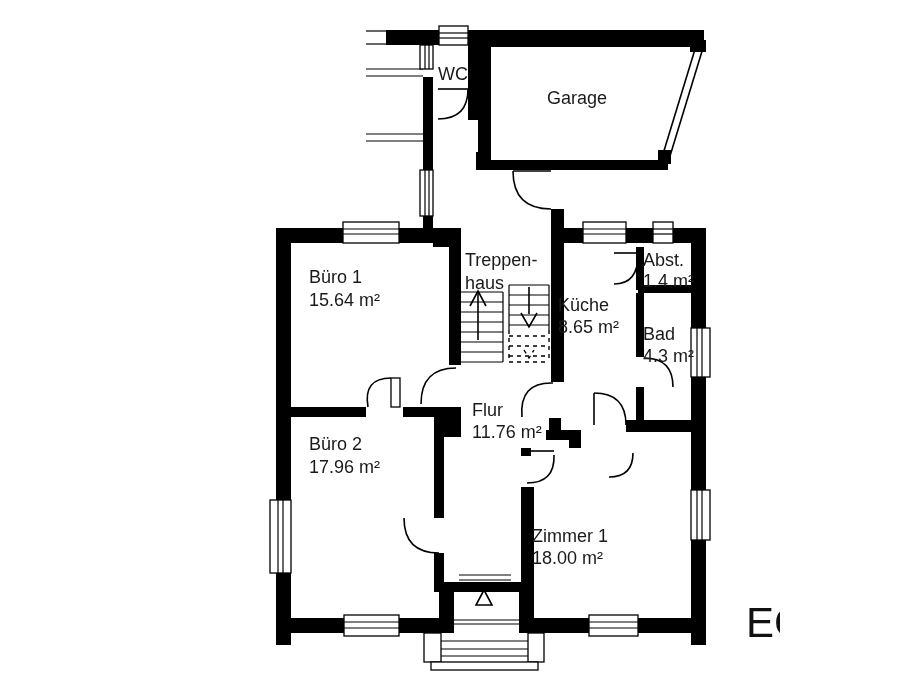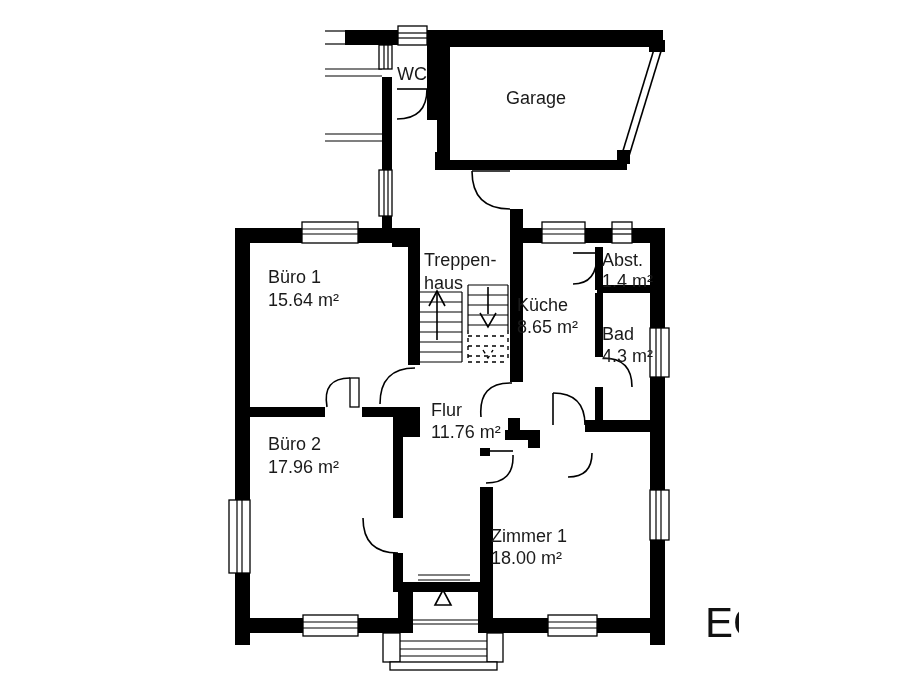--- a/index.html
+++ b/index.html
@@ -1,17 +1,17 @@
 <!DOCTYPE html>
 <html><head>
 <meta charset="utf-8">
 <style>
   html,body{margin:0;padding:0;background:#ffffff;}
   .stage{position:relative;width:739px;height:690px;background:#ffffff;overflow:hidden;
-         font-family:"Liberation Sans",sans-serif;}
+         font-family:"Liberation Sans",sans-serif;margin-left:41px;}
   svg{position:absolute;left:0;top:0;}
   .wall{fill:#000;stroke:none;}
   .thin{stroke:#000;stroke-width:1.6;fill:none;}
   .thin2{stroke:#000;stroke-width:1.2;fill:none;}
   .door{stroke:#000;stroke-width:1.6;fill:none;}
   .win{fill:#fff;stroke:#000;stroke-width:1.3;}
   .dash{stroke:#000;stroke-width:1.4;fill:none;stroke-dasharray:4 4;}
   .lbl{font-family:"Liberation Sans",sans-serif;font-size:18px;fill:#1a1a1a;}
   .lbl-big{font-family:"Liberation Sans",sans-serif;font-size:42px;fill:#111;}
 </style>

